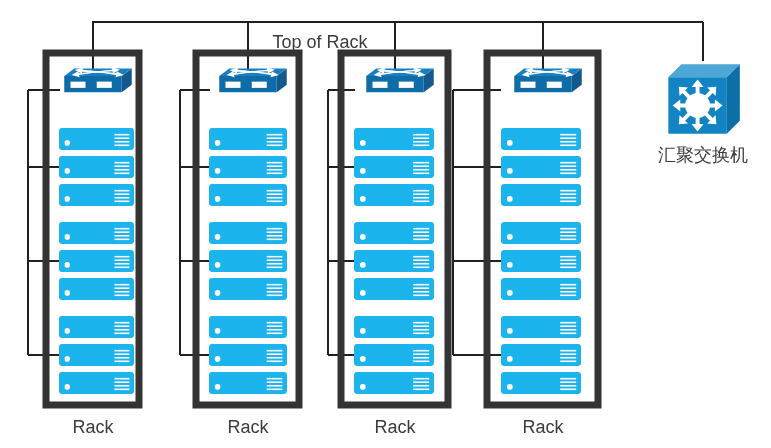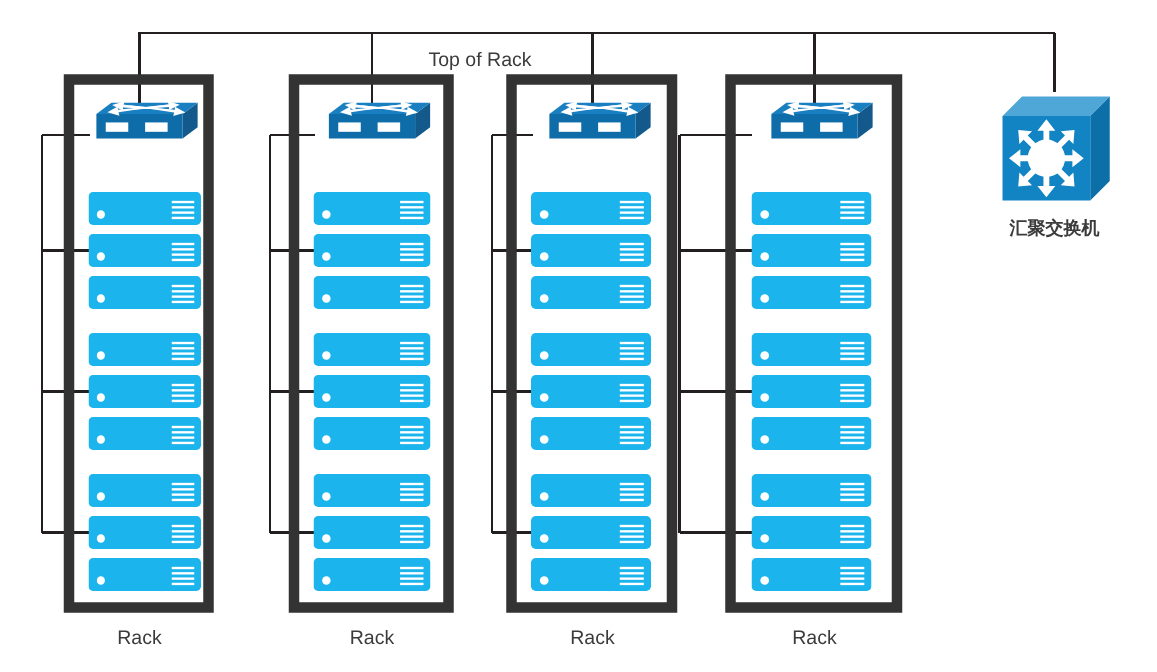--- a/index.html
+++ b/index.html
@@ -21,30 +21,29 @@
   svg.layer {
     position: absolute;
     left: 0;
     top: 0;
     width: 771px;
     height: 448px;
   }
   .label {
     position: absolute;
     color: #3b3b3b;
-    font-size: 13px;
+    font-size: 18px;
     line-height: 1;
     white-space: nowrap;
     -webkit-user-select: none;
     user-select: none;
   }
   .label.cjk {
     font-family: "DejaVu Sans", "Liberation Sans", sans-serif;
-    font-size: 12px;
-    font-weight: bold;
+    font-size: 18px;
   }
 </style>
 </head>
 <body>
 
 <div id="canvas">
 
   <svg class="layer" viewBox="0 0 771 448" xmlns="http://www.w3.org/2000/svg">
     <g id="backbone-group" fill="none" stroke="#231f20" stroke-width="1.6" shape-rendering="crispEdges">
         <path d="M92 22 H703"></path>

